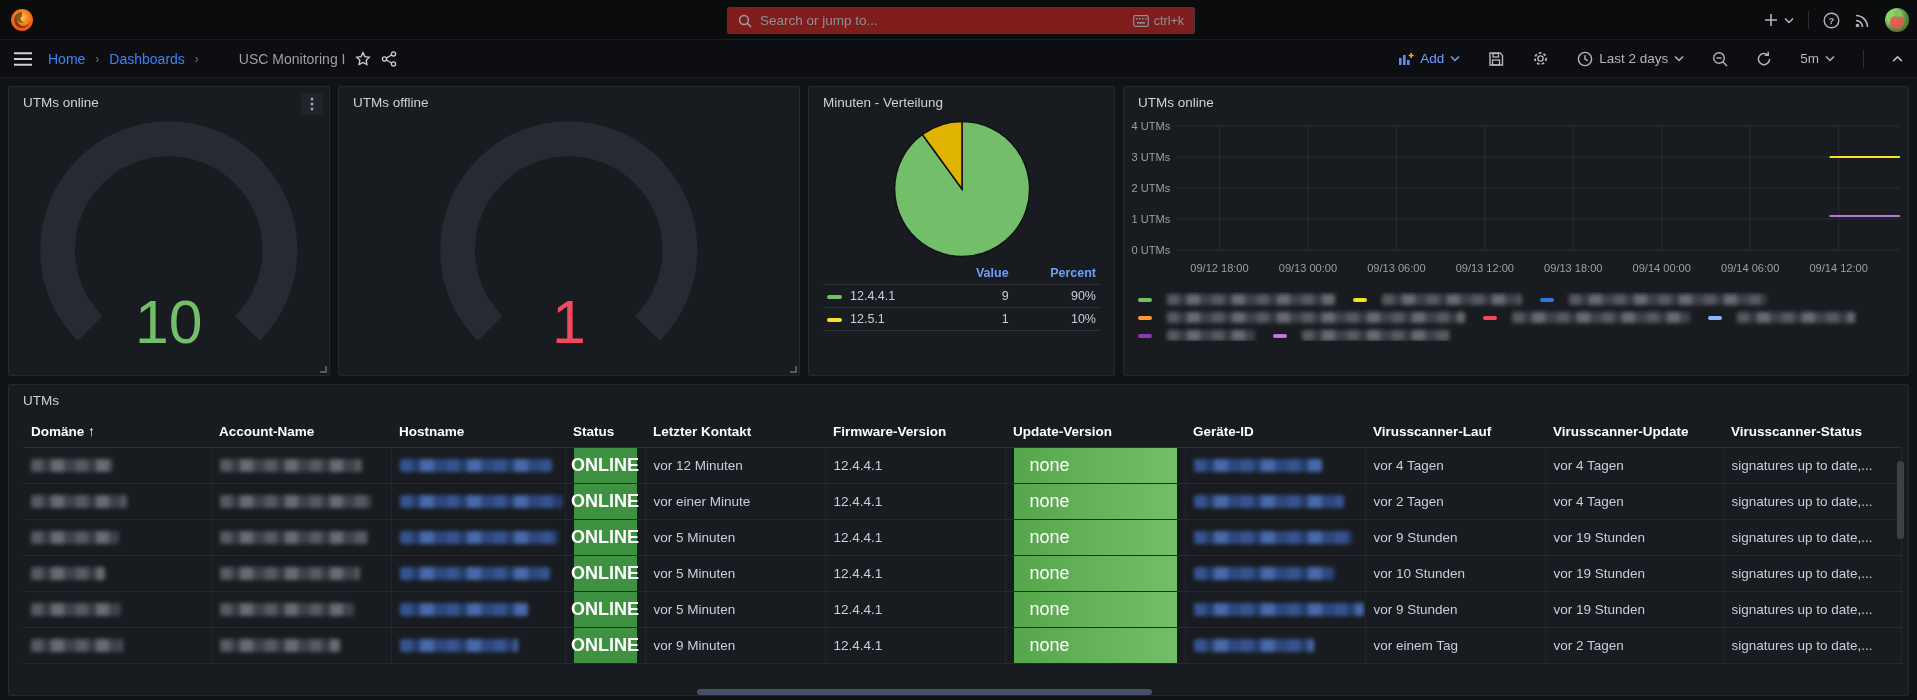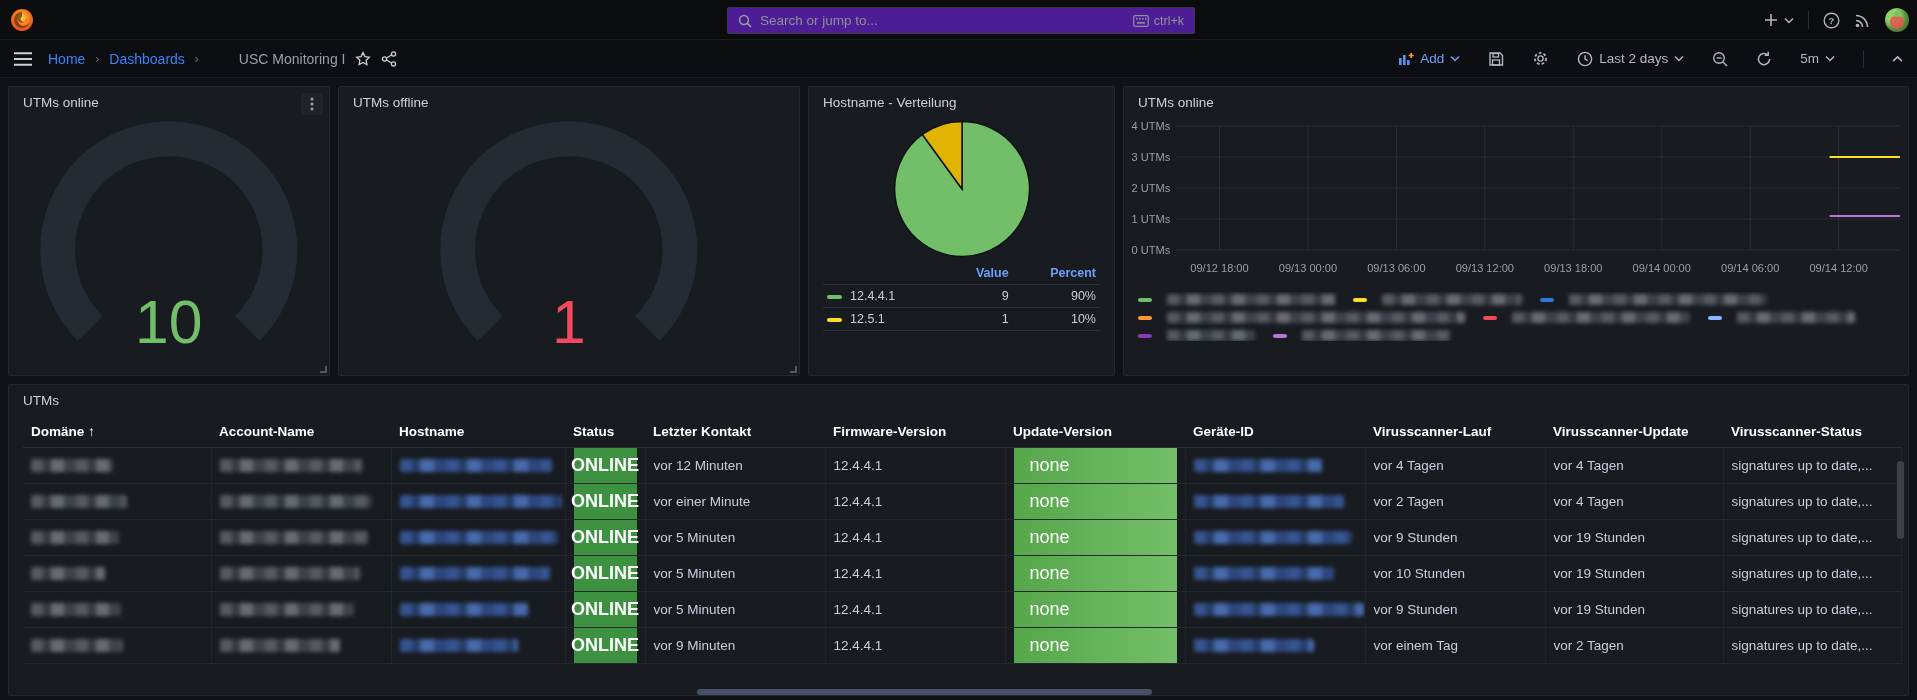--- a/index.html
+++ b/index.html
@@ -4,21 +4,21 @@
 <style>
   * { margin:0; padding:0; box-sizing:border-box; }
   html,body { width:1917px; height:700px; overflow:hidden; background:#111217;
     font-family:"Liberation Sans", sans-serif; color:#ccccdc; }
 
   
   .topbar { position:relative; height:40px; background:#0b0c0e; display:flex; align-items:center;
     border-bottom:1px solid #1b1d21; }
   .logo-box { width:44px; height:100%; display:flex; align-items:center; justify-content:center; }
   .searchbox { position:absolute; left:727px; top:7px; width:468px; height:27px;
-    background:#4c1d95; border:1px solid #3a3c42; border-radius:2px;
+    background:#7f1d1d; border:1px solid #3a3c42; border-radius:2px;
     display:flex; align-items:center; padding:0 10px; gap:8px; color:#8e9097; font-size:13.5px; cursor:text; }
   .searchbox .grow { flex:1; }
   .kbd-hint { display:flex; align-items:center; gap:5px; color:#8e9097; font-size:12.5px; }
   .top-right { position:absolute; right:8px; top:0; height:40px; display:flex; align-items:center; gap:14px; }
   .vdiv { width:1px; height:18px; background:#2c2e33; }
   .avatar { width:24px; height:24px; border-radius:50%;
     background:radial-gradient(circle at 35% 35%, #8fd26a 0 30%, #5c8f3e 55%, #3c5d2a 100%); position:relative; overflow:hidden; }
   .avatar:before { content:""; position:absolute; left:5px; top:8px; width:14px; height:13px;
     background:#e05a4e; border-radius:40% 40% 50% 50%; opacity:.9; }
   .avatar:after { content:""; position:absolute; left:9px; top:3px; width:6px; height:6px; background:#7fbf5d; border-radius:50%; }
@@ -265,21 +265,21 @@
       <div class="gauge-wrap">
         <svg viewBox="0 0 300 270" height="248">
           <path d="M64.4 235.6 A121 121 0 1 1 235.6 235.6" fill="none" stroke="#262a32" stroke-width="38"></path>
           <text class="gauge-value" id="gauge-val-1" x="150" y="252" text-anchor="middle" font-size="66" fill="#F2495C">1</text>
         </svg>
       </div>
       <div class="resize-corner"></div>
     </div>
 
     <div class="panel">
-      <div class="panel-title">Hostname - Verteilung</div>
+      <div class="panel-title">Minuten - Verteilung</div>
       <div class="pie-wrap">
         <svg width="150" height="150" viewBox="0 0 160 160">
           <path d="M80 80 L80 8 A72 72 0 1 1 37.7 21.8 Z" stroke="#111217" stroke-width="1.6" fill="#73BF69"></path>
           <path d="M80 80 L37.7 21.8 A72 72 0 0 1 80 8 Z" stroke="#111217" stroke-width="1.6" fill="#E0B400"></path>
         </svg>
       </div>
       <div class="pie-legend">
         <table>
           <thead>
             <tr>

